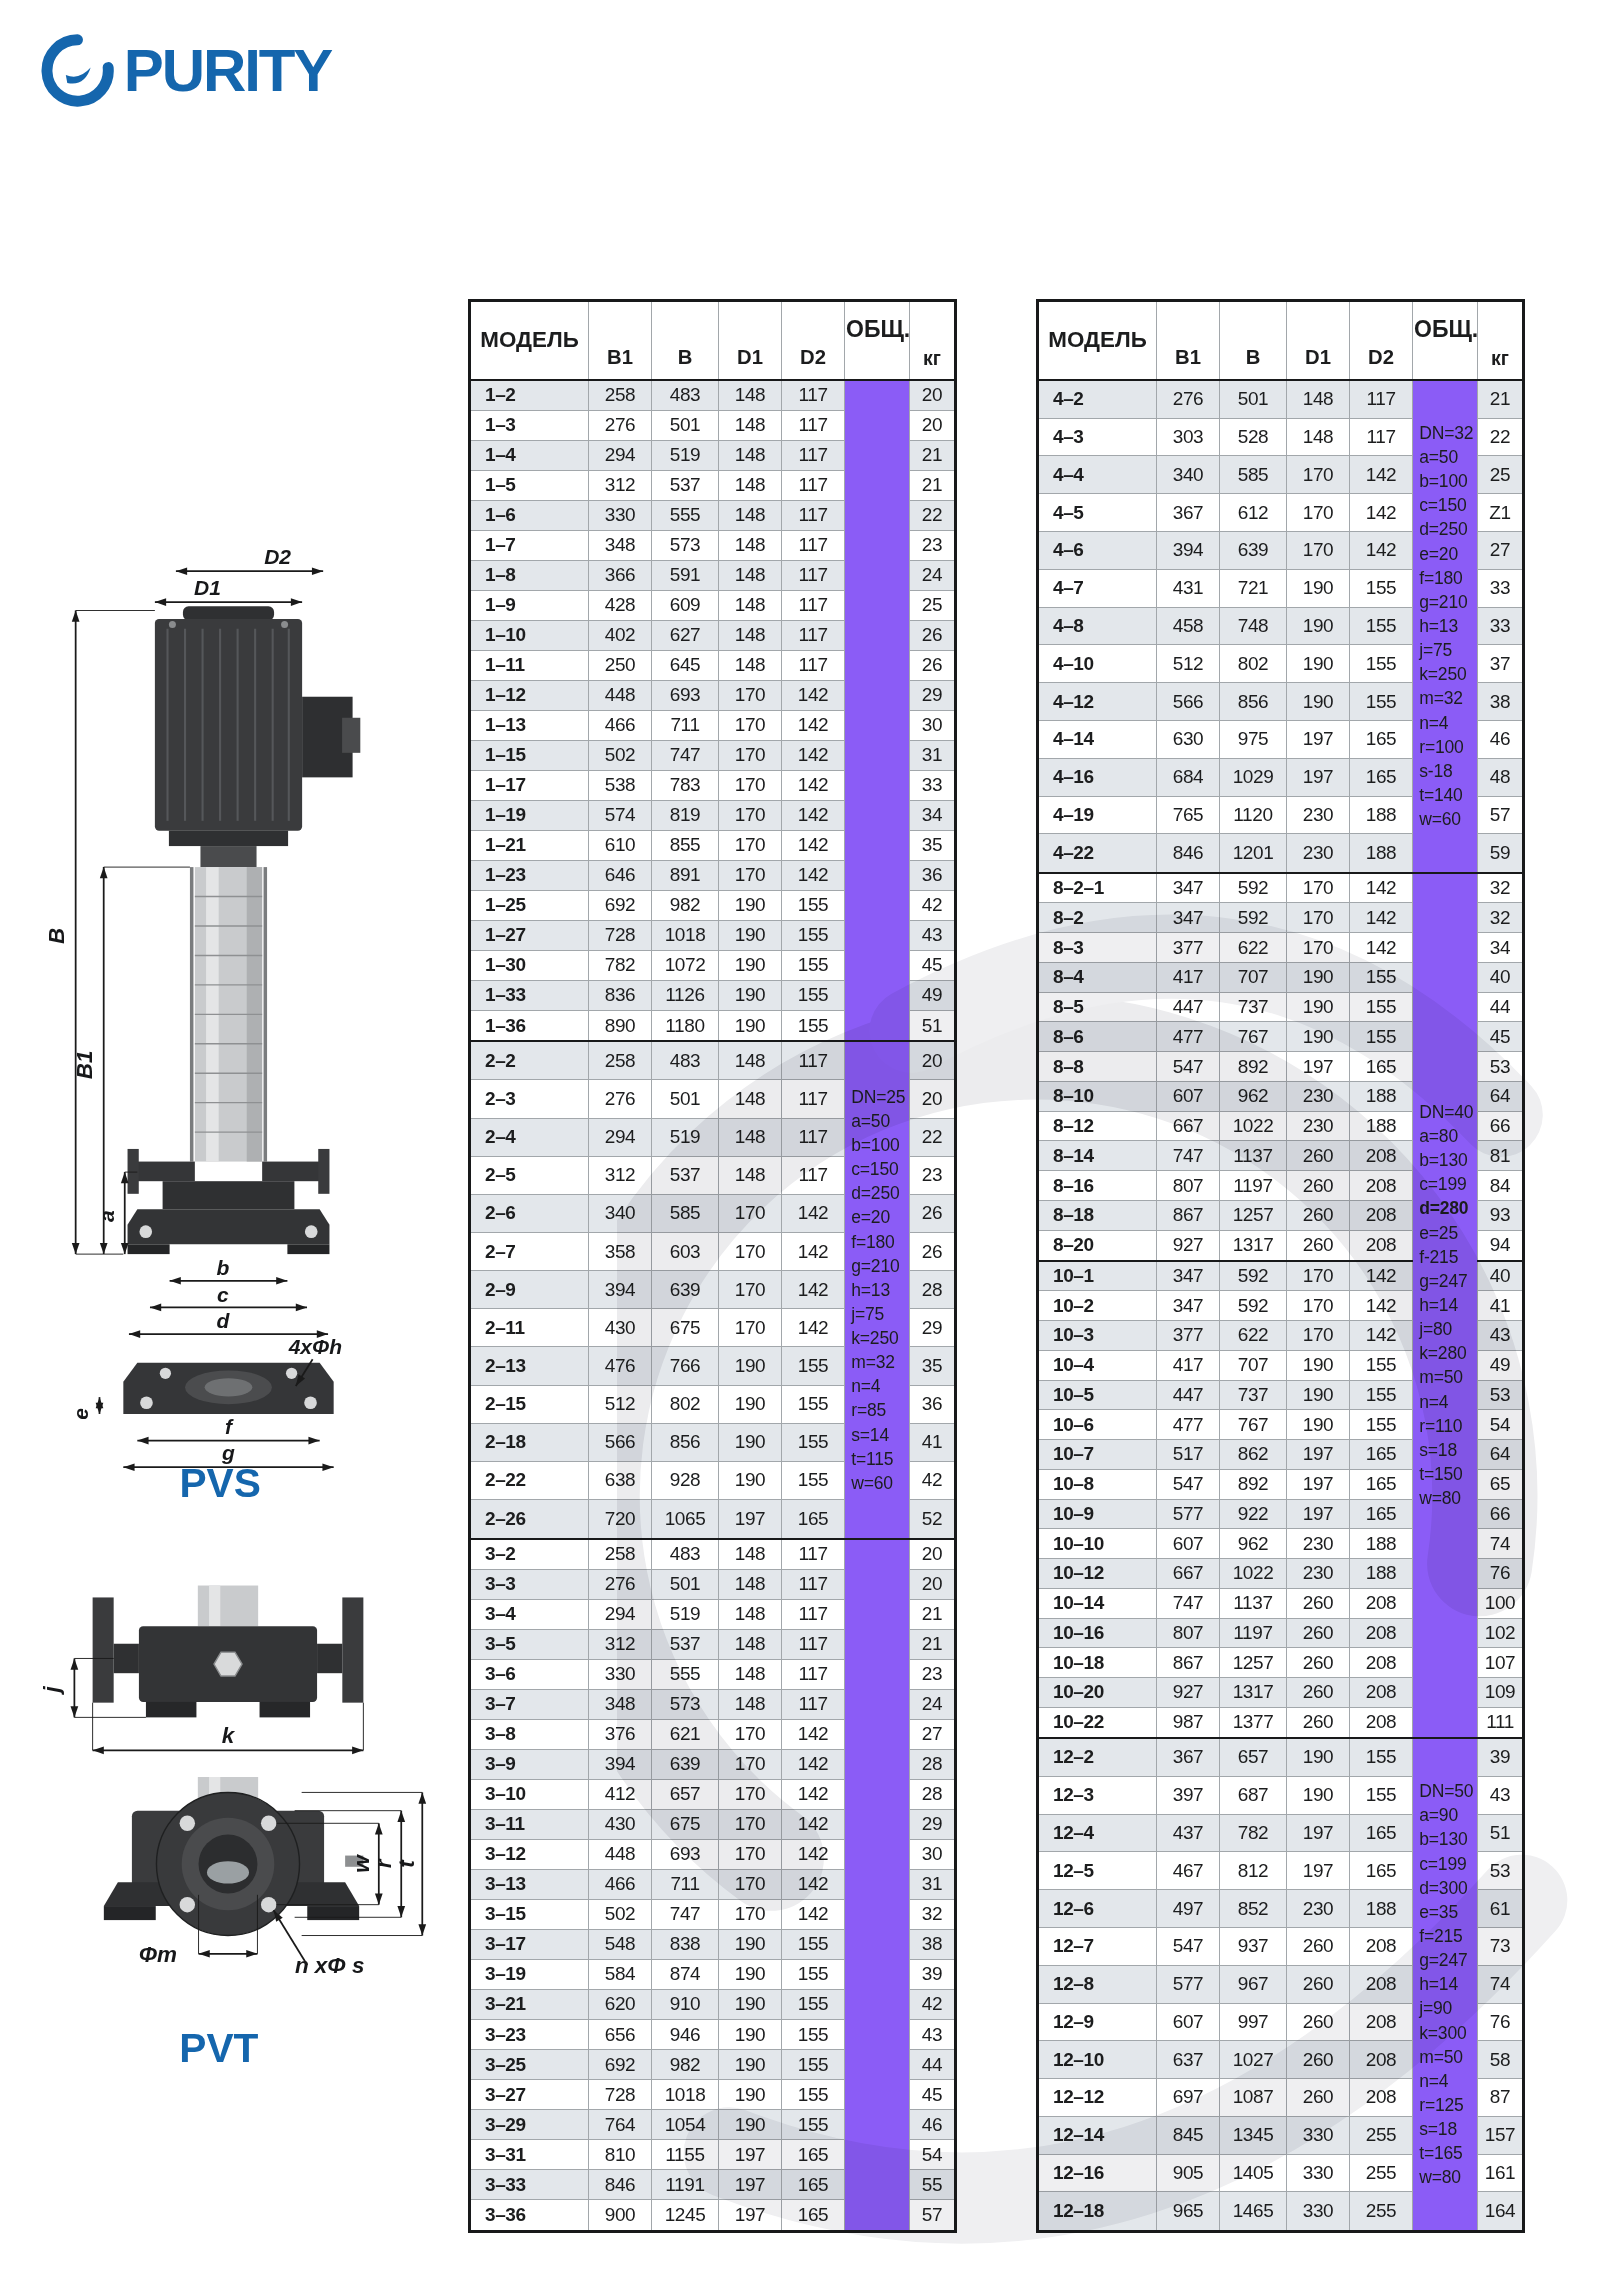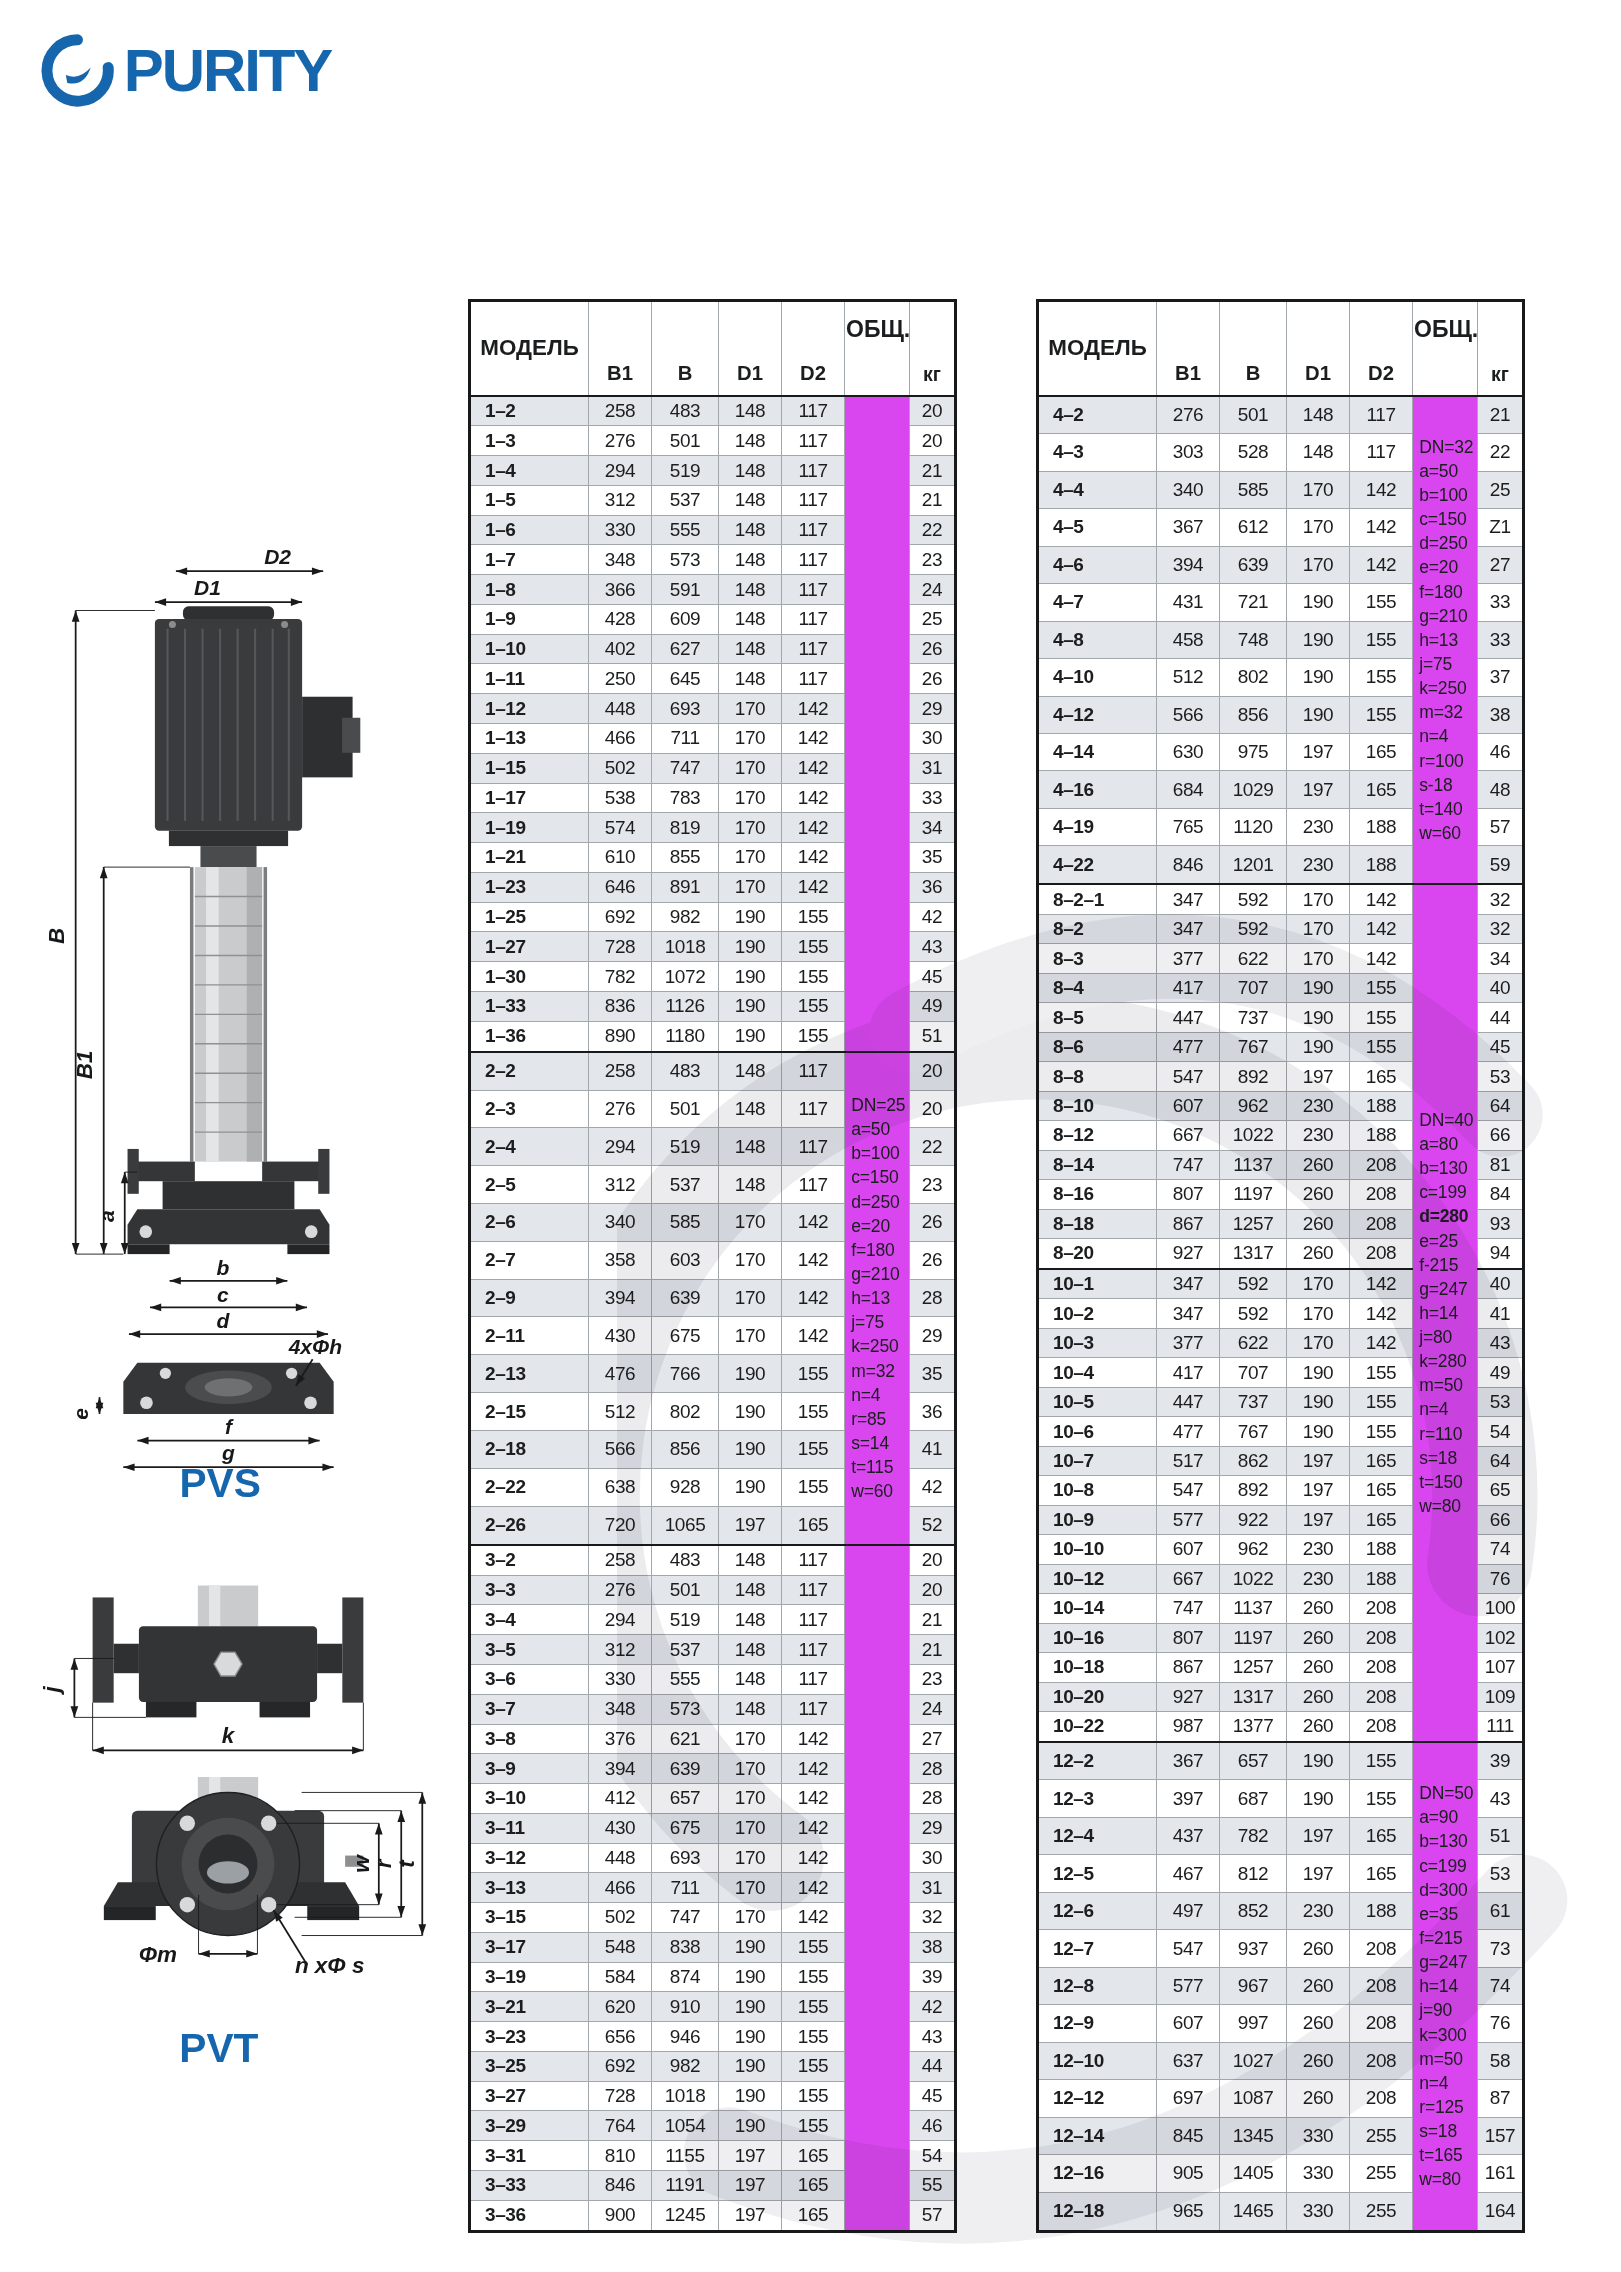--- a/index.html
+++ b/index.html
@@ -9,29 +9,29 @@
   .logo{position:absolute;left:41px;top:34px;display:flex;align-items:center;gap:9.8px;}
   .logo-text{font-size:60px;font-weight:bold;letter-spacing:-2.1px;color:#1566ad;text-align:right;}
   .tagline{position:absolute;right:21px;top:62px;font-size:28px;color:#2e7ec5;}
   
   .tbl{position:absolute;top:299px;border-collapse:collapse;table-layout:fixed;
        width:485px;height:1934px;border:3.5px solid #18191a;background:#fff;}
   .tbl-left{left:468px;}
   .tbl-right{left:1036px;}
   .tbl td{border:1.1px solid #a2a7ab;font-size:19px;overflow:hidden;}
   tr.head td{border-bottom:2.8px solid #18191a;background:#fff;font-weight:bold;text-align:center;}
-  tr.head{height:95px;}
+  tr.head{height:79px;}
   td.h0{font-size:22.4px;vertical-align:middle;}
   td.h1,td.h2,td.h3,td.h4{font-size:20.3px;vertical-align:bottom;padding-bottom:9.8px;}
   td.h5{font-size:23px;vertical-align:top;padding-top:14px;}
   td.h6{font-size:19.6px;vertical-align:bottom;padding-bottom:9px;}
   td.model{text-align:left;padding-left:14px;font-weight:bold;letter-spacing:-0.4px;}
   td.num{text-align:center;letter-spacing:-0.4px;}
   tr.shade td{background:#e3e7eb;}
-  td.notes, tr.shade td.notes{background:#d946ef;vertical-align:middle;text-align:left;
+  td.notes, tr.shade td.notes{background:#8b5cf6;vertical-align:middle;text-align:left;
        padding-left:6.3px;font-size:17.5px;line-height:1.38;letter-spacing:-0.2px;}
   td.notes div.b{font-weight:bold;}
   tr.gbreak td{border-top:2.8px solid #18191a;}
   
   .diagramA{position:absolute;left:32px;top:546px;}
   .diagramB{position:absolute;left:28px;top:1575px;}
   .dim{font-style:italic;font-weight:bold;font-size:30px;fill:#17181a;}
   .dimbig{font-style:italic;font-weight:bold;font-size:32px;fill:#17181a;}
   .viewlabel{font-weight:bold;font-size:58px;}
   .watermark{position:absolute;left:617px;top:666px;width:1003px;height:1599px;

